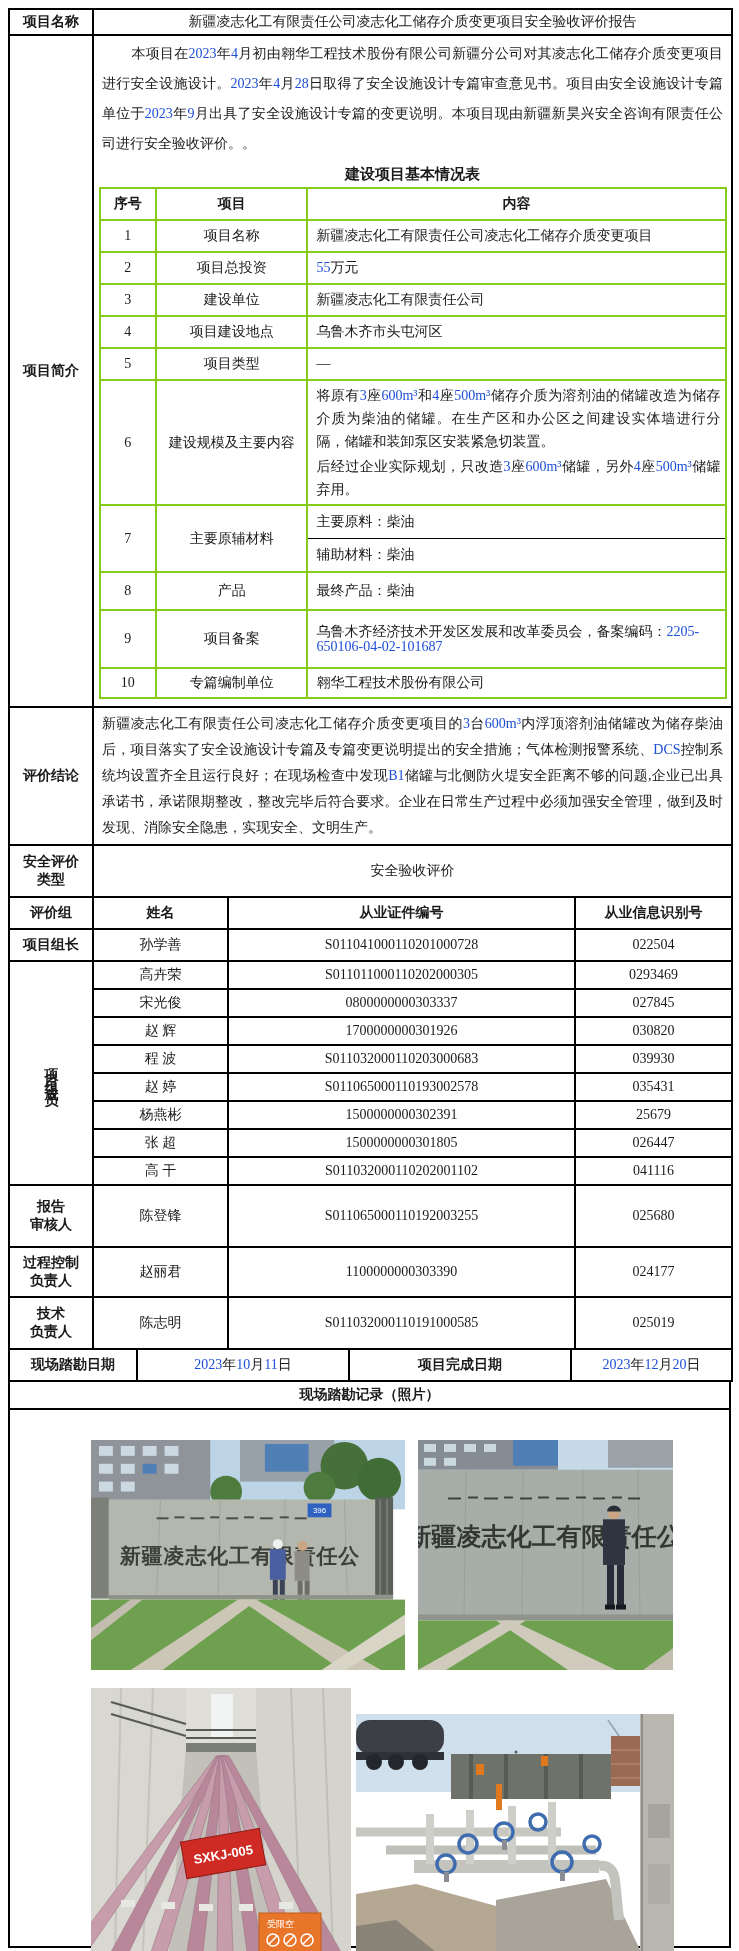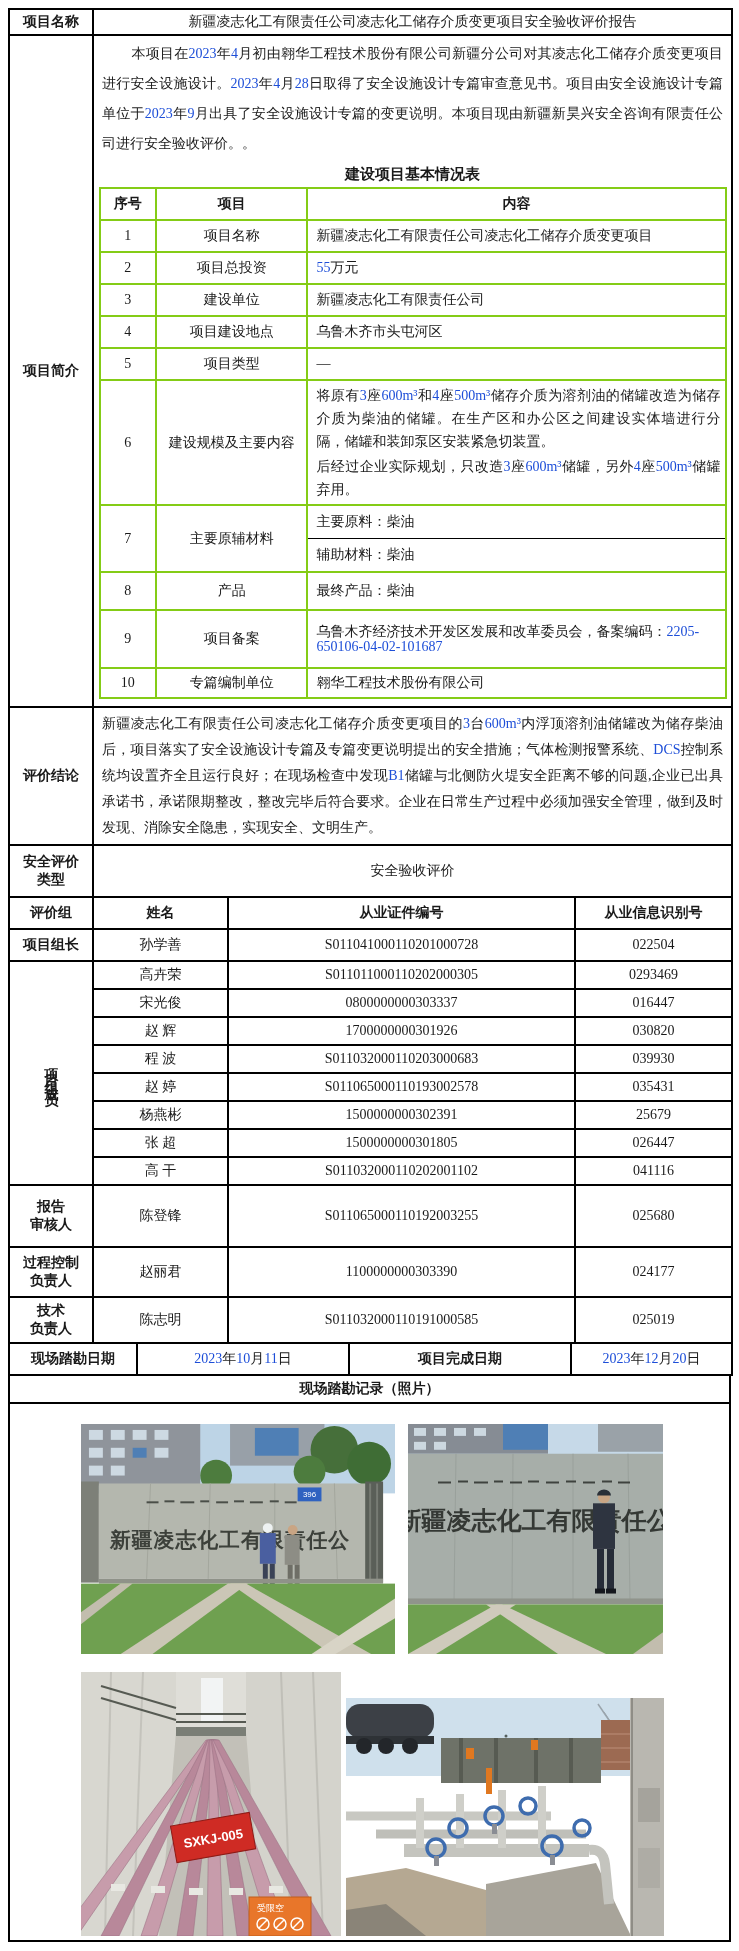--- a/index.html
+++ b/index.html
@@ -25,21 +25,21 @@
   .sub-split{padding:0 !important;}
   .sub-split .sub{height:32px;line-height:32px;padding-left:8px;}
   .sub-split .sub:first-child{border-bottom:1px solid #000;}
   
   .concl{font-size:14px;line-height:26px;text-align:justify;margin:2px 4px;}
   .num{color:#1d4ed8;}
   
   .vert{writing-mode:vertical-rl;text-orientation:upright;letter-spacing:0.45em;font-weight:bold;margin:0 auto;}
   
   .photos{position:relative;height:536px;}
-  .photos figure{position:absolute;margin:0;padding:16px;}
+  .photos figure{position:absolute;margin:10px;padding:16px;}
   .photos svg{display:block;width:100%;height:100%;}
 </style>
 </head>
 <body>
 
 <div class="doc">
 
   <table class="t">
     <colgroup>
         <col style="width:84px">
@@ -165,21 +165,21 @@
       <td rowspan="8">
             <div class="vert">项目组成员</div>
           </td>
       <td class="ctr">高卉荣</td>
       <td class="ctr">S011011000110202000305</td>
       <td class="ctr">0293469</td>
     </tr>
     <tr style="height:28px">
       <td class="ctr">宋光俊</td>
       <td class="ctr">0800000000303337</td>
-      <td class="ctr">016447</td>
+      <td class="ctr">027845</td>
     </tr>
     <tr style="height:28px">
       <td class="ctr">赵 辉</td>
       <td class="ctr">1700000000301926</td>
       <td class="ctr">030820</td>
     </tr>
     <tr style="height:28px">
       <td class="ctr">程 波</td>
       <td class="ctr">S011032000110203000683</td>
       <td class="ctr">039930</td>
@@ -211,21 +211,21 @@
       <td class="ctr">S011065000110192003255</td>
       <td class="ctr">025680</td>
     </tr>
     <tr style="height:50px">
       <td class="lbl prewrap">过程控制
 负责人</td>
       <td class="ctr">赵丽君</td>
       <td class="ctr">1100000000303390</td>
       <td class="ctr">024177</td>
     </tr>
-    <tr style="height:46px">
+    <tr style="height:52px">
       <td class="lbl prewrap">技术
 负责人</td>
       <td class="ctr">陈志明</td>
       <td class="ctr">S011032000110191000585</td>
       <td class="ctr">025019</td>
     </tr>
   </tbody>
     </table>
 
   <table class="t">

